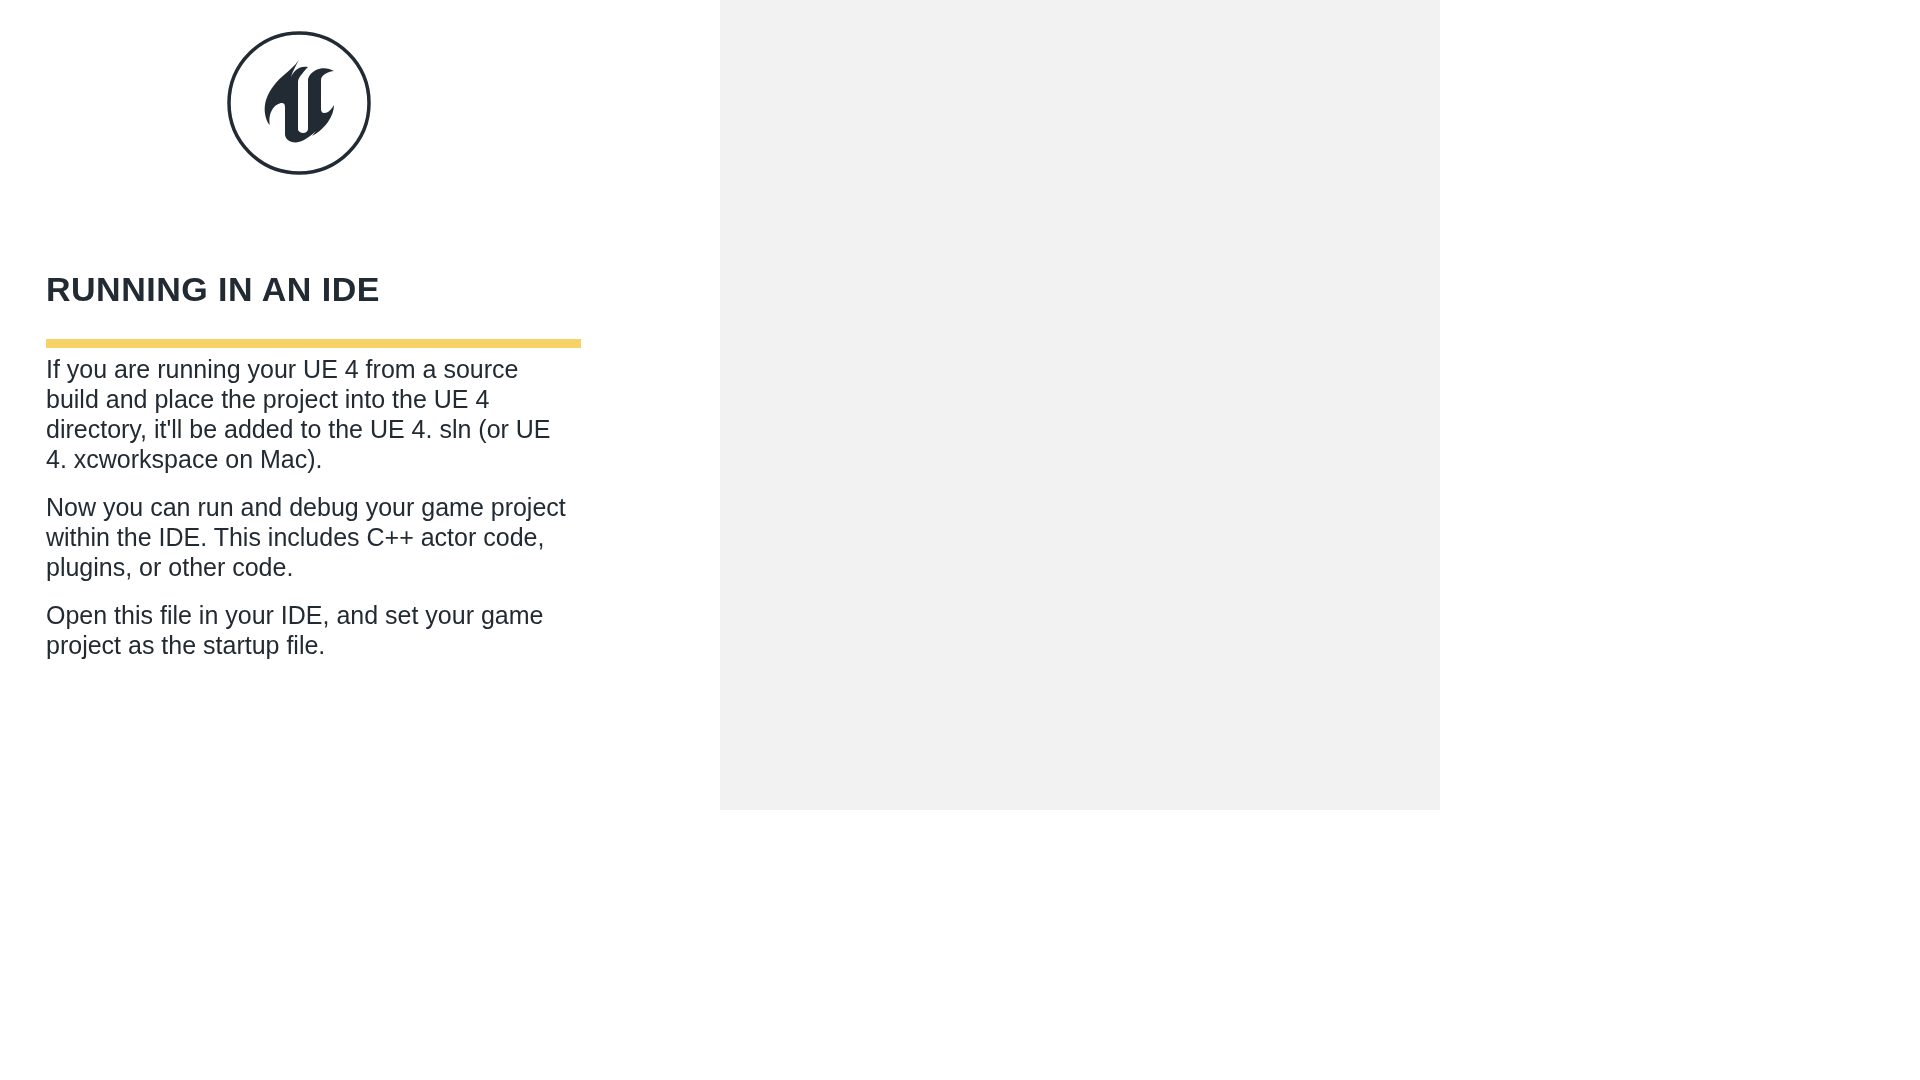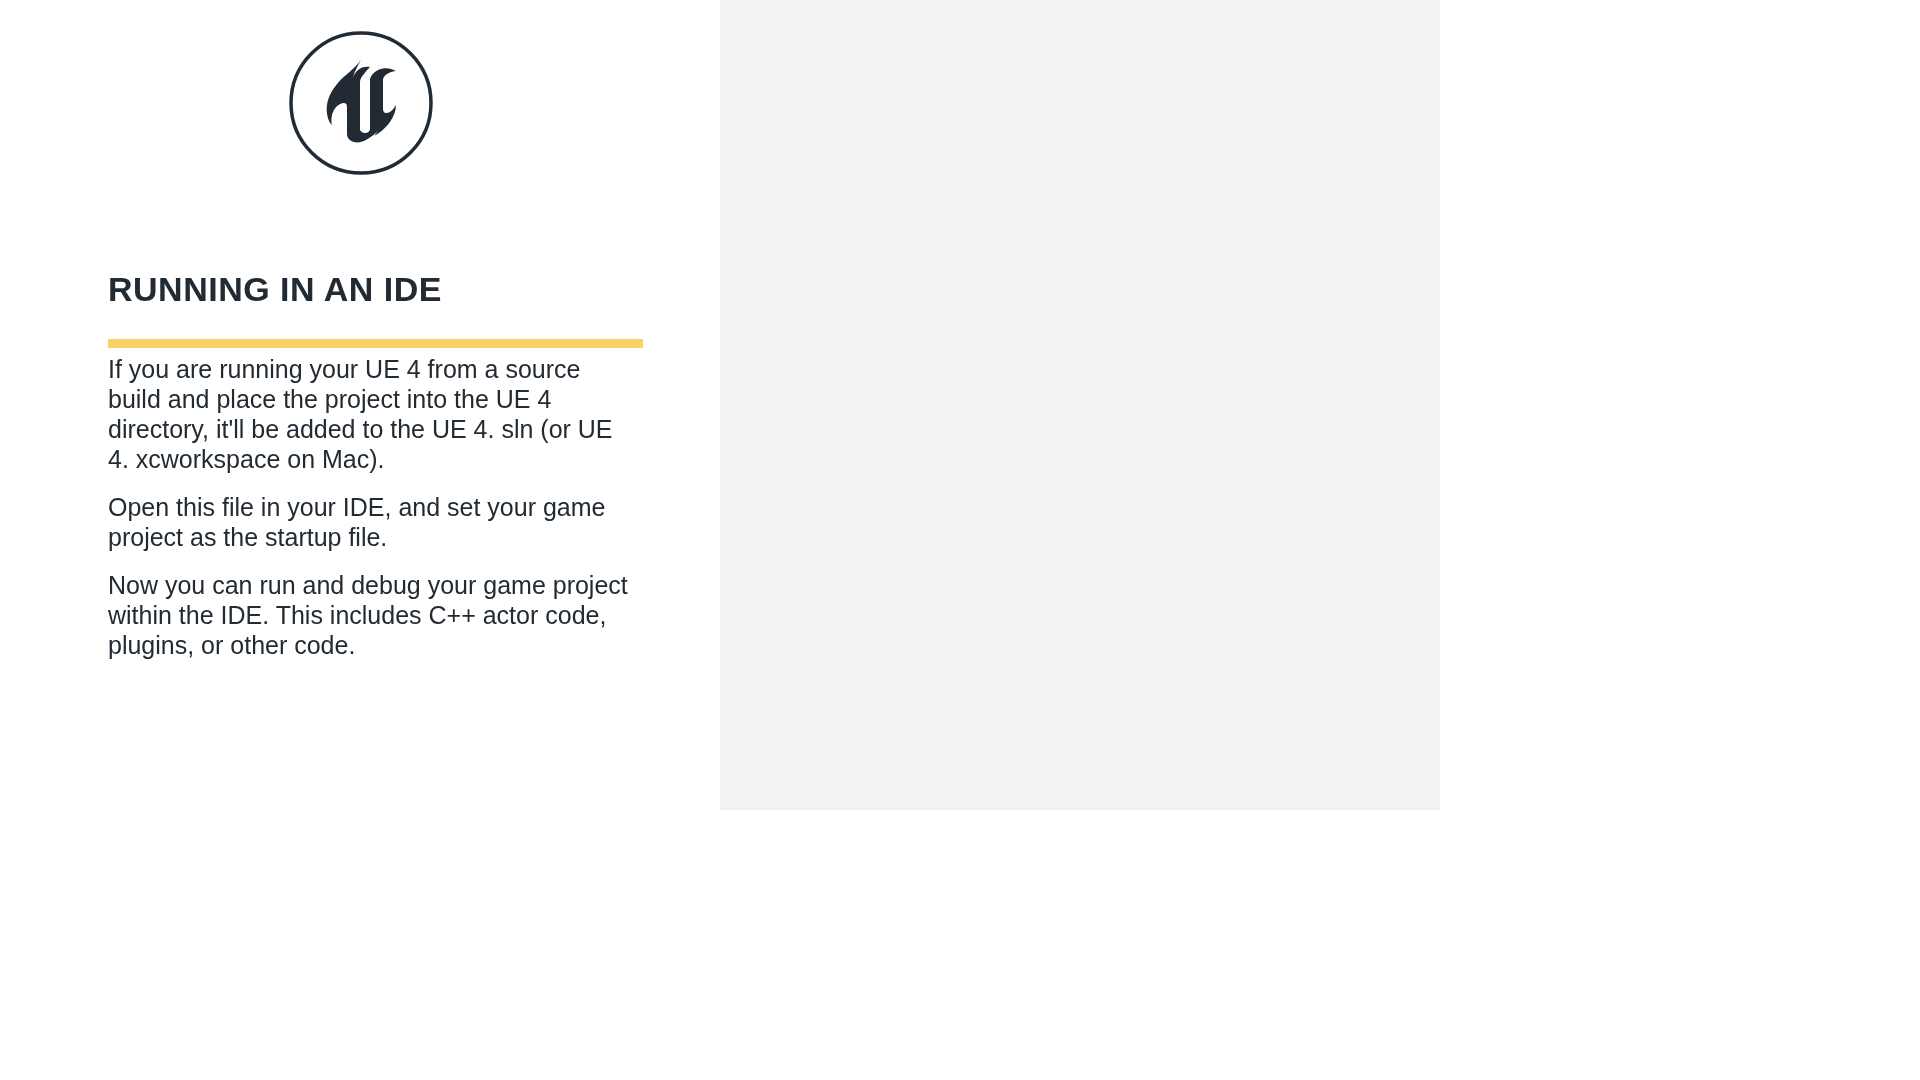--- a/index.html
+++ b/index.html
@@ -11,21 +11,21 @@
       font-family: Arial, Helvetica, sans-serif;
       width: 1440px;
       height: 810px;
       display: flex;
       background: #ffffff;
     }
     .left-panel {
       width: 720px;
       height: 100%;
       background: #ffffff;
-      padding: 30px 80px 30px 108px;
+      padding: 30px 80px 30px 46px;
     }
     .right-panel {
       width: 720px;
       height: 100%;
       background: #f2f2f2;
     }
     .logo-wrap {
       margin-left: 180px;
       margin-top: 0;
       margin-bottom: 90px;
@@ -96,17 +96,17 @@
         C 68 42 66 44 65 47
         C 66 43 69 37 73 30 Z
       "></path>
     </svg>
   </div>
 
   <h1>RUNNING IN AN IDE</h1>
   <div class="divider"></div>
 
   <p>If you are running your UE 4 from a source build and place the project into the UE 4 directory, it'll be added to the UE 4. sln (or UE 4. xcworkspace on Mac).</p>
+  <p>Now you can run and debug your game project within the IDE. This includes C++ actor code, plugins, or other code.</p>
   <p>Open this file in your IDE, and set your game project as the startup file.</p>
-  <p>Now you can run and debug your game project within the IDE. This includes C++ actor code, plugins, or other code.</p>
 </div>
 
 <div class="right-panel"></div>
 
 </body></html>

